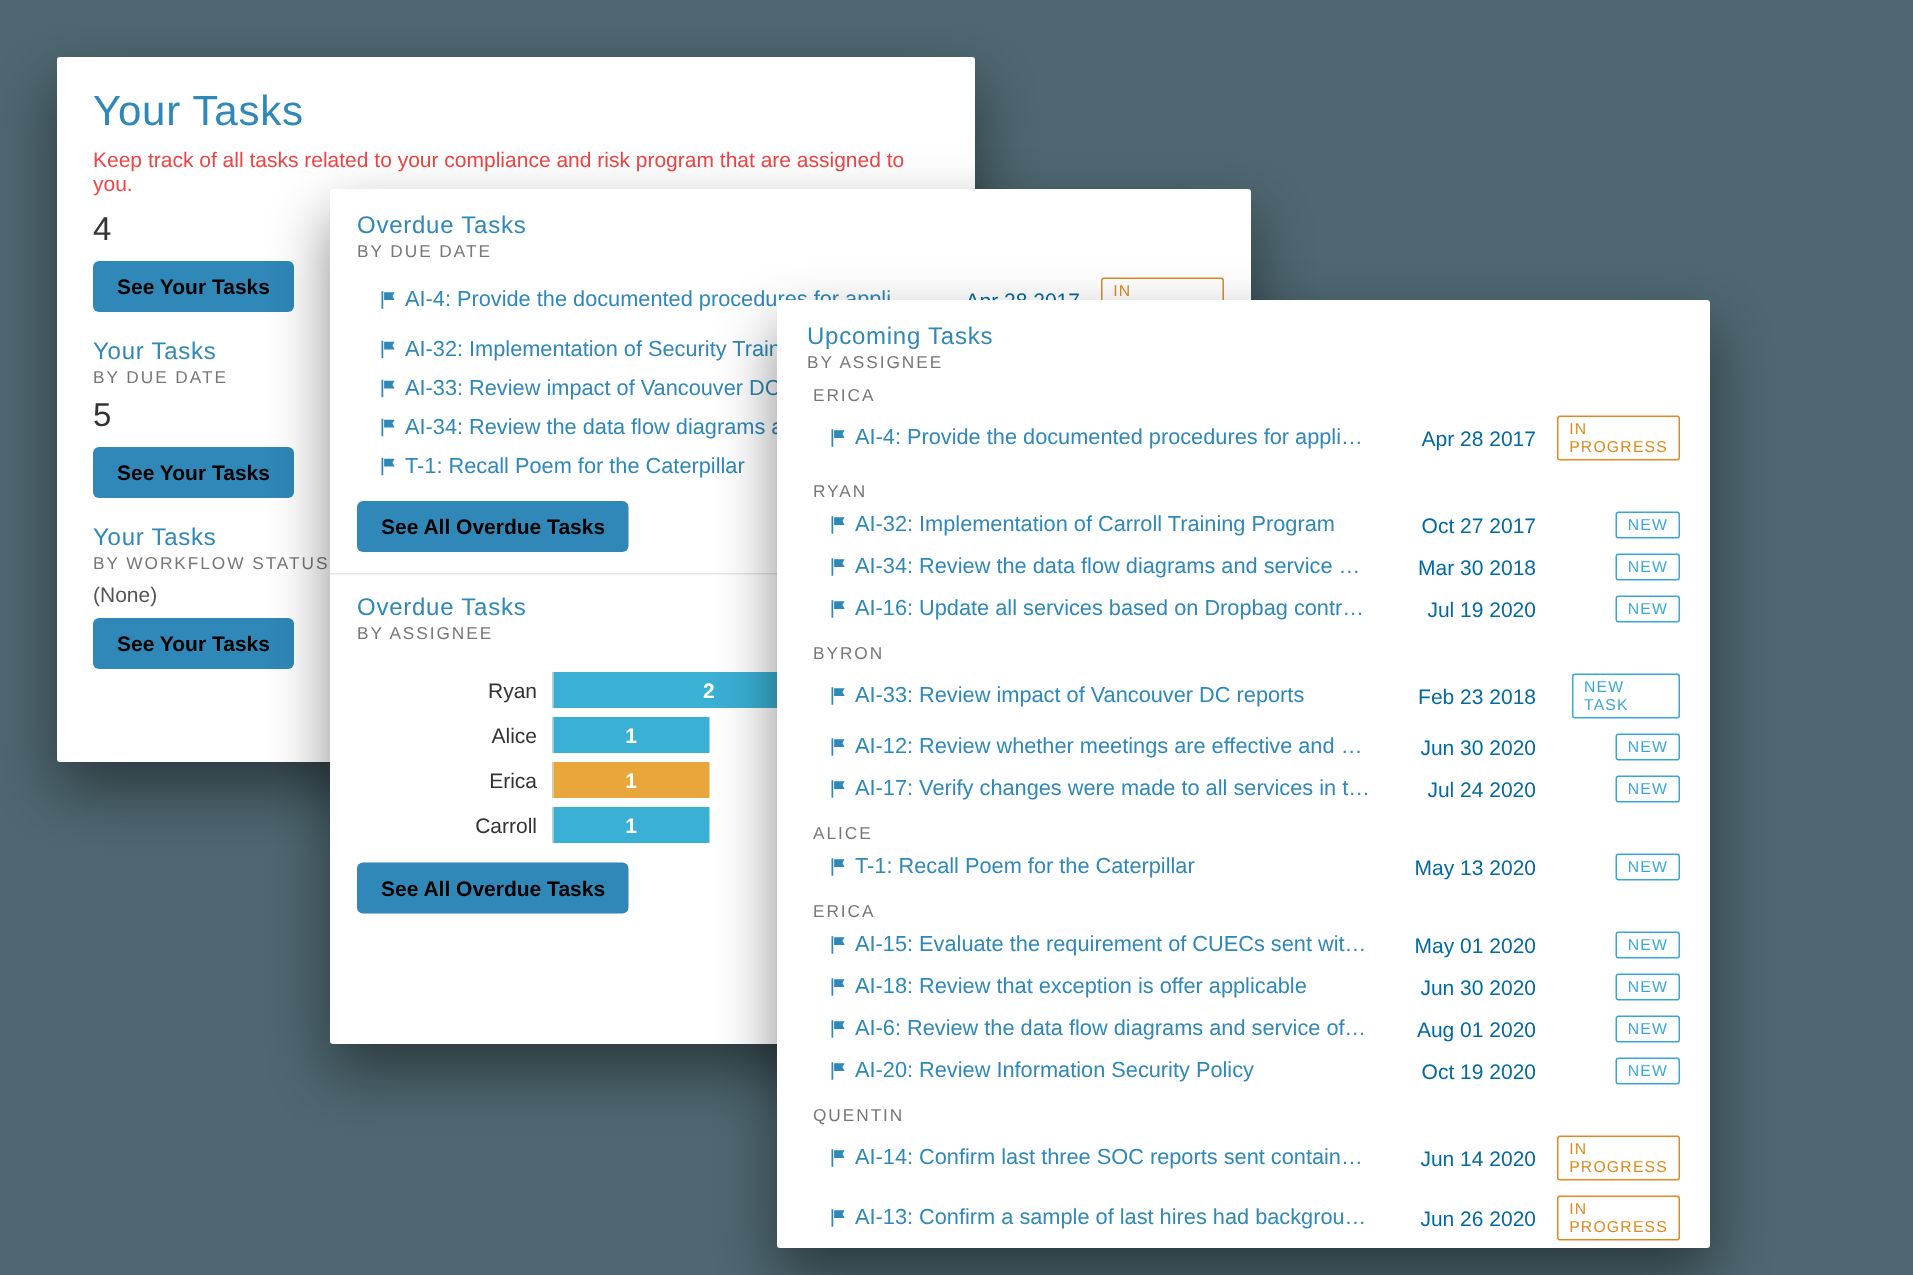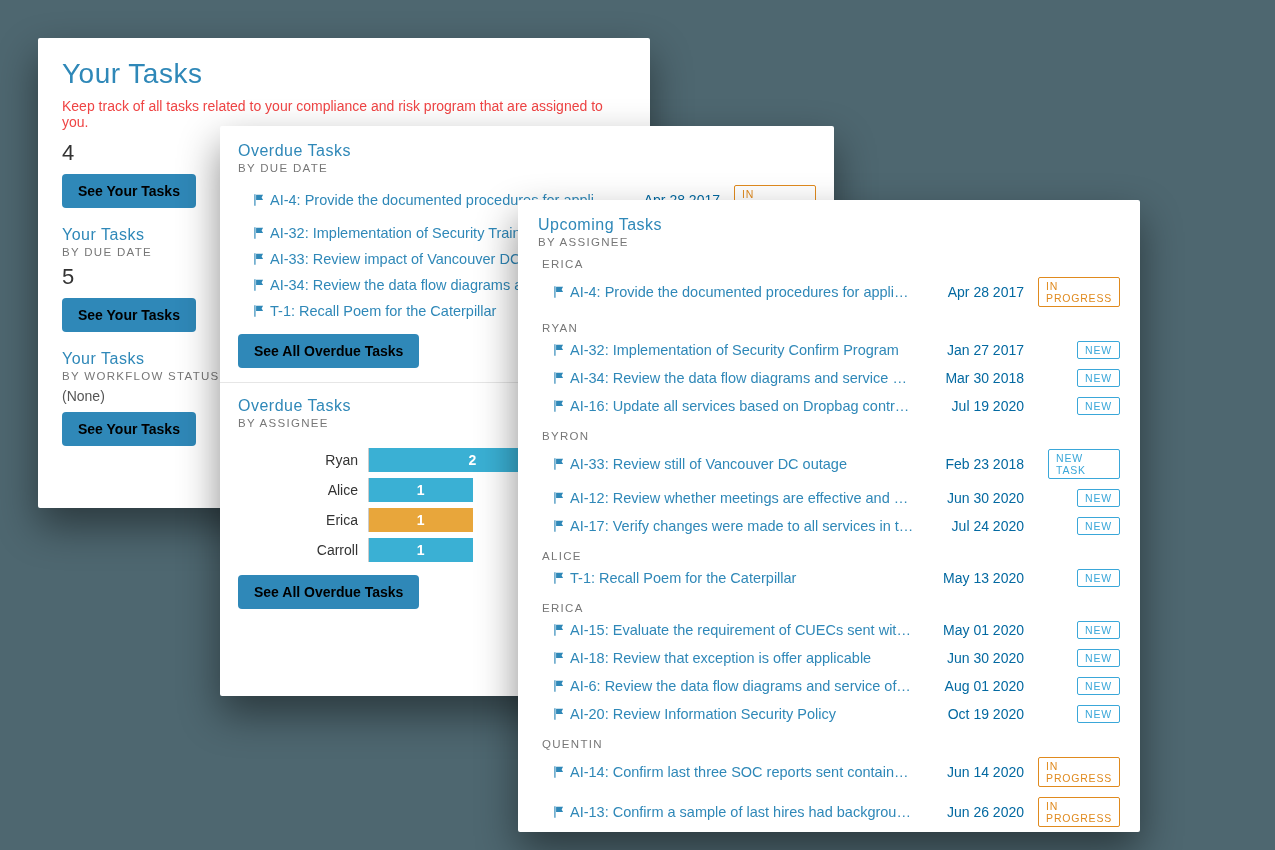--- a/index.html
+++ b/index.html
@@ -219,22 +219,22 @@
           </div>
         </div>
         <div class="group-label">RYAN</div>
         <div class="indent">
           <div class="row">
             <span class="flag">
               <svg width="14" height="14" viewBox="0 0 24 24" fill="currentColor">
                 <path d="M4 2h2v20H4V2zm3 1h12l-2.5 4.5L19 12H7V3z"></path>
               </svg>
             </span>
-            <span class="link">AI-32: Implementation of Security Confirm Program</span>
-            <span class="date">Jan 27 2017</span>
+            <span class="link">AI-32: Implementation of Carroll Training Program</span>
+            <span class="date">Oct 27 2017</span>
             <span class="badge-slot">
               <span class="badge badge-blue">NEW</span>
             </span>
           </div>
           <div class="row">
             <span class="flag">
               <svg width="14" height="14" viewBox="0 0 24 24" fill="currentColor">
                 <path d="M4 2h2v20H4V2zm3 1h12l-2.5 4.5L19 12H7V3z"></path>
               </svg>
             </span>
@@ -258,21 +258,21 @@
           </div>
         </div>
         <div class="group-label">BYRON</div>
         <div class="indent">
           <div class="row">
             <span class="flag">
               <svg width="14" height="14" viewBox="0 0 24 24" fill="currentColor">
                 <path d="M4 2h2v20H4V2zm3 1h12l-2.5 4.5L19 12H7V3z"></path>
               </svg>
             </span>
-            <span class="link">AI-33: Review still of Vancouver DC outage</span>
+            <span class="link">AI-33: Review impact of Vancouver DC reports</span>
             <span class="date">Feb 23 2018</span>
             <span class="badge-slot">
               <span class="badge badge-blue">NEW TASK</span>
             </span>
           </div>
           <div class="row">
             <span class="flag">
               <svg width="14" height="14" viewBox="0 0 24 24" fill="currentColor">
                 <path d="M4 2h2v20H4V2zm3 1h12l-2.5 4.5L19 12H7V3z"></path>
               </svg>

